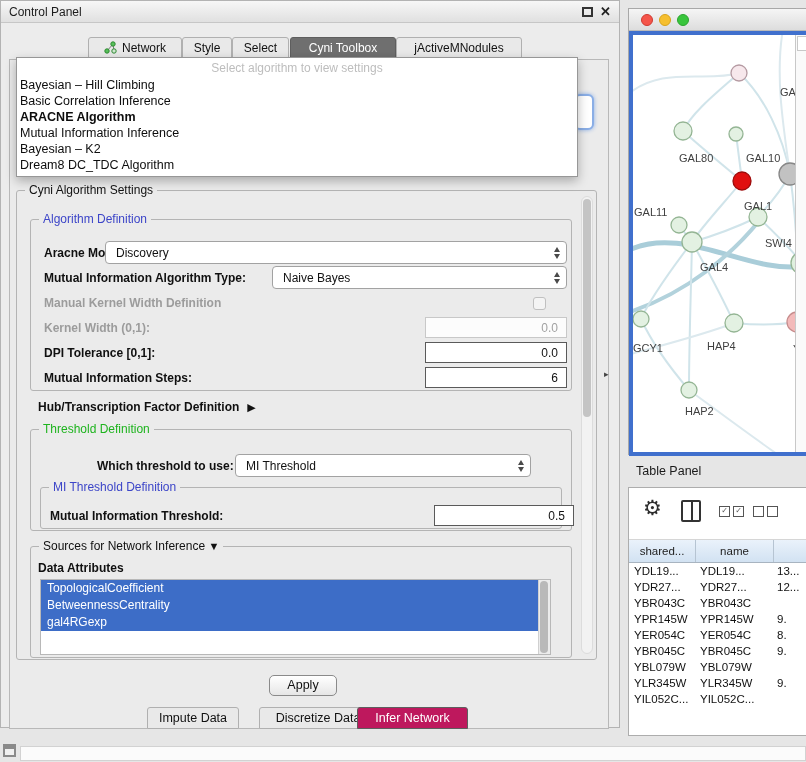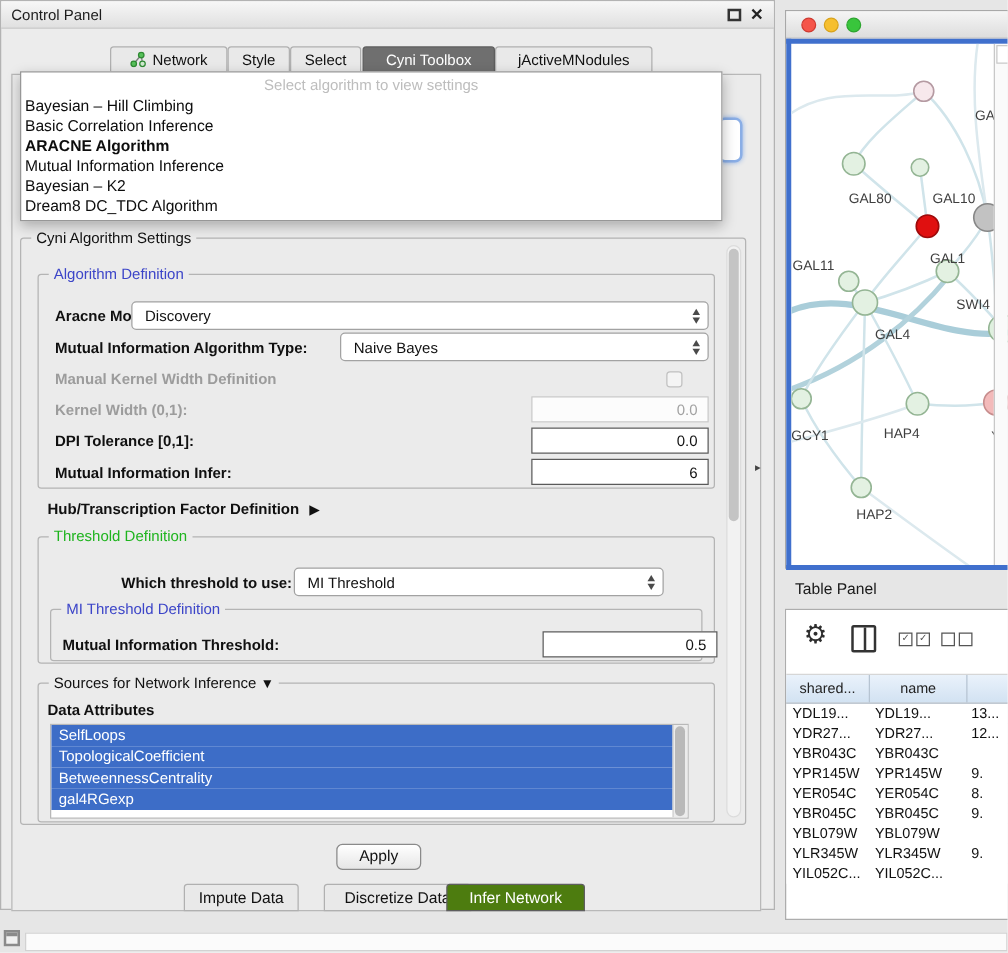--- a/index.html
+++ b/index.html
@@ -73,21 +73,21 @@
   .attr-item{height:17px;line-height:17px;background:#3d6dc7;color:#fff;font-size:12px;padding-left:6px;
              width:calc(100% - 11px);box-sizing:border-box;}
   .attr-scroll{position:absolute;right:0;top:0;width:11px;height:100%;background:#ececec;border-left:1px solid #d0d0d0;}
   .attr-scroll .thumb{position:absolute;left:1px;top:1px;width:8px;height:72px;background:#b9b9b9;border-radius:4px;}
 
   .apply-btn{left:269px;top:675px;width:68px;height:21px;border:1px solid #8a8a8a;border-radius:5px;
              background:linear-gradient(#ffffff,#e6e6e6);text-align:center;line-height:19px;font-size:12.5px;}
 
   .btab{top:707px;height:22px;line-height:21px;text-align:center;font-size:12.5px;
         border:1px solid #b0b0b0;background:#e9e9e9;border-radius:3px 3px 0 0;}
-  .btab.selected{background:#4d7c0f;color:#fff;border-color:#5e5e5e;}
+  .btab.selected{background:#be185d;color:#fff;border-color:#5e5e5e;}
   .btab-impute{left:147px;width:92px;}
   .btab-discretize{left:239px;width:118px;margin-left:20px;}
   .btab-infer{left:357px;width:111px;}
 
   .mini-panel-icon{left:3px;top:744px;width:13px;height:13px;border:2px solid #8a8a8a;background:#f0f0f0;}
   .mini-panel-icon::after{content:"";position:absolute;left:0;top:0;width:100%;height:3px;background:#8a8a8a;}
   .bottom-strip{left:20px;top:746px;width:786px;height:15px;background:#fbfbfb;border:1px solid #d2d2d2;}
   .splitter-arrow{left:604px;top:369px;font-size:9px;color:#444;}
 
   
@@ -191,21 +191,21 @@
         <span class="up"></span>
         <span class="dn"></span>
       </span>
   </div>
   <div class="abs lbl gray" style="left:44px;top:296px;">Manual Kernel Width Definition</div>
   <div class="abs checkbox" style="left:533px;top:297px;"></div>
   <div class="abs lbl gray" style="left:44px;top:321px;">Kernel Width (0,1):</div>
   <div class="abs field disabled" style="left:425px;top:317px;width:142px;height:21px;">0.0</div>
   <div class="abs lbl" style="left:44px;top:346px;">DPI Tolerance [0,1]:</div>
   <div class="abs field" style="left:425px;top:342px;width:142px;height:21px;">0.0</div>
-  <div class="abs lbl" style="left:44px;top:371px;">Mutual Information Infer:</div>
+  <div class="abs lbl" style="left:44px;top:371px;">Mutual Information Steps:</div>
   <div class="abs field" style="left:425px;top:367px;width:142px;height:21px;">6</div>
 
   <div class="abs hub-row">
     <span class="lbl">Hub/Transcription Factor Definition</span>
     <span class="tri">▶</span>
   </div>
 
   <div class="abs fs fs-threshold">
     <span class="fs-legend legend-green">Threshold Definition</span>
   </div>
@@ -225,21 +225,20 @@
 
   <div class="abs fs fs-sources">
     <span class="fs-legend">
       <span>Sources for Network Inference</span>
       <span class="tri">▼</span>
     </span>
   </div>
   <div class="abs lbl" style="left:38px;top:561px;">Data Attributes</div>
   <div class="abs attr-list">
     <div id="attr-items">
-        <div class="attr-item">SelfLoops</div>
         <div class="attr-item">TopologicalCoefficient</div>
         <div class="attr-item">BetweennessCentrality</div>
         <div class="attr-item">gal4RGexp</div>
       </div>
     <div class="attr-scroll">
         <div class="thumb"></div>
       </div>
   </div>
 
   <div class="abs apply-btn">Apply</div>

